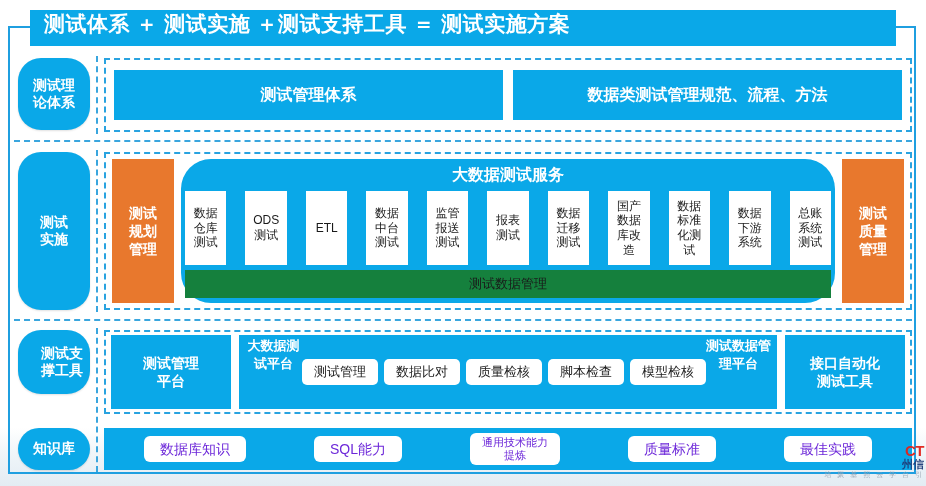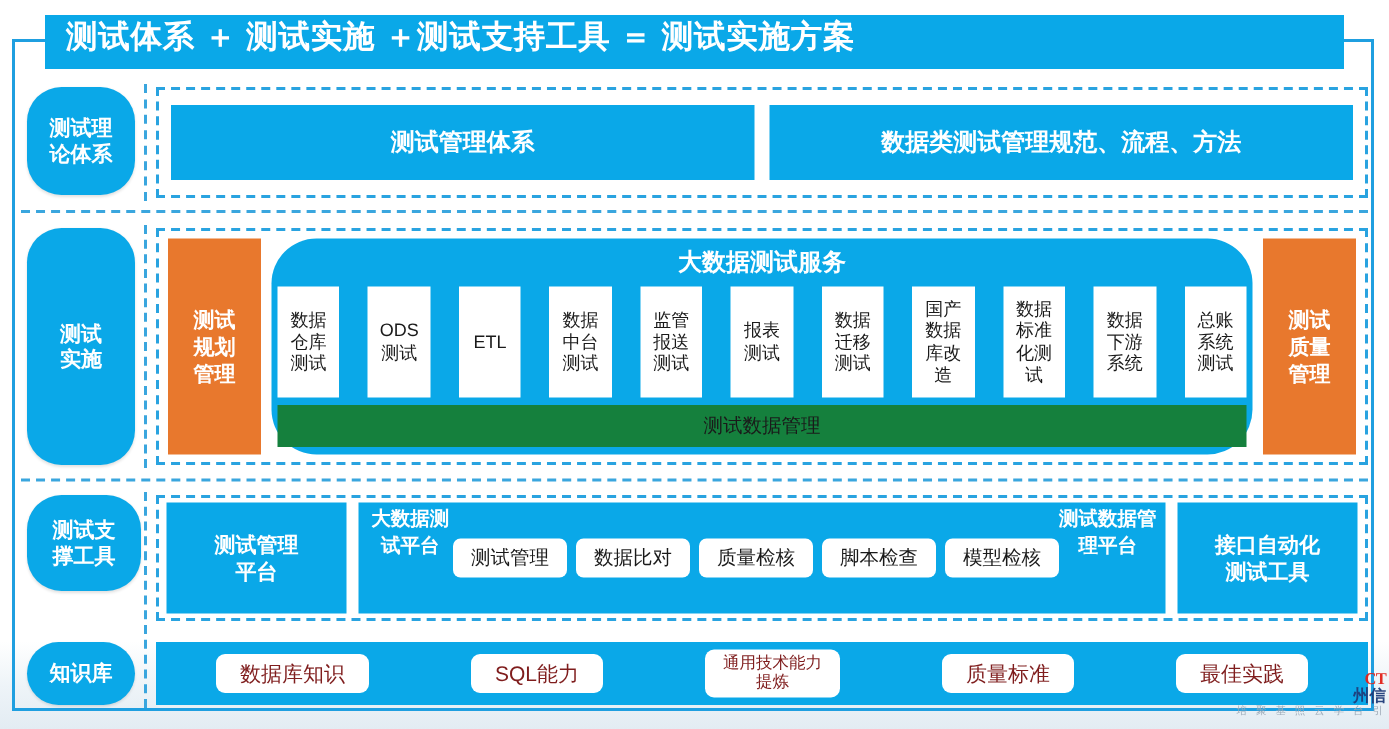--- a/index.html
+++ b/index.html
@@ -69,21 +69,21 @@
     font-size: 14px;
     line-height: 1.25;
     display: flex;
     align-items: center;
     justify-content: center;
     text-align: center;
     box-shadow: 0 1px 2px rgba(0,0,0,0.12);
   }
   .chip-theory  { left: 18px; top: 58px;  width: 72px; height: 72px; }
   .chip-impl    { left: 18px; top: 152px; width: 72px; height: 158px; }
-  .chip-support { left: 18px; top: 330px; width: 76px; height: 64px; }
+  .chip-support { left: 18px; top: 330px; width: 56px; height: 64px; padding-left: 16px; }
   .chip-kb      { left: 18px; top: 428px; width: 72px; height: 42px; }
 
   .chip span { white-space: pre-line; }
 
   
   .v-divider {
     position: absolute;
     left: 96px;
     width: 0;
     border-left: 2px dashed #3aa6de;
@@ -266,45 +266,44 @@
     display: flex;
     align-items: center;
     justify-content: space-around;
     gap: 8px;
     padding: 0 10px;
     box-sizing: border-box;
   }
   .kb-pill {
     background: #ffffff;
     border-radius: 6px;
-    color: #7f1d1d;
+    color: #6d28d9;
     font-size: 14px;
     padding: 5px 16px;
     text-align: center;
     line-height: 1.15;
     white-space: pre-line;
   }
   .kb-pill.small { font-size: 11px; padding: 3px 12px; }
 
   
   .watermark {
     position: absolute;
     right: 2px;
     bottom: 8px;
     text-align: right;
     line-height: 1.05;
     pointer-events: none;
     opacity: 0.95;
   }
   .wm-main {
     color: #e2231a;
-    font-size: 11px;
+    font-size: 15px;
     font-weight: bold;
     letter-spacing: -0.5px;
-    font-family: Liberation Serif, serif;
   }
   .wm-sub {
     color: #1f3d7a;
     font-size: 11px;
     font-weight: bold;
   }
   .wm-tiny {
     color: #9aa7b5;
     font-size: 7px;
     letter-spacing: 2px;

